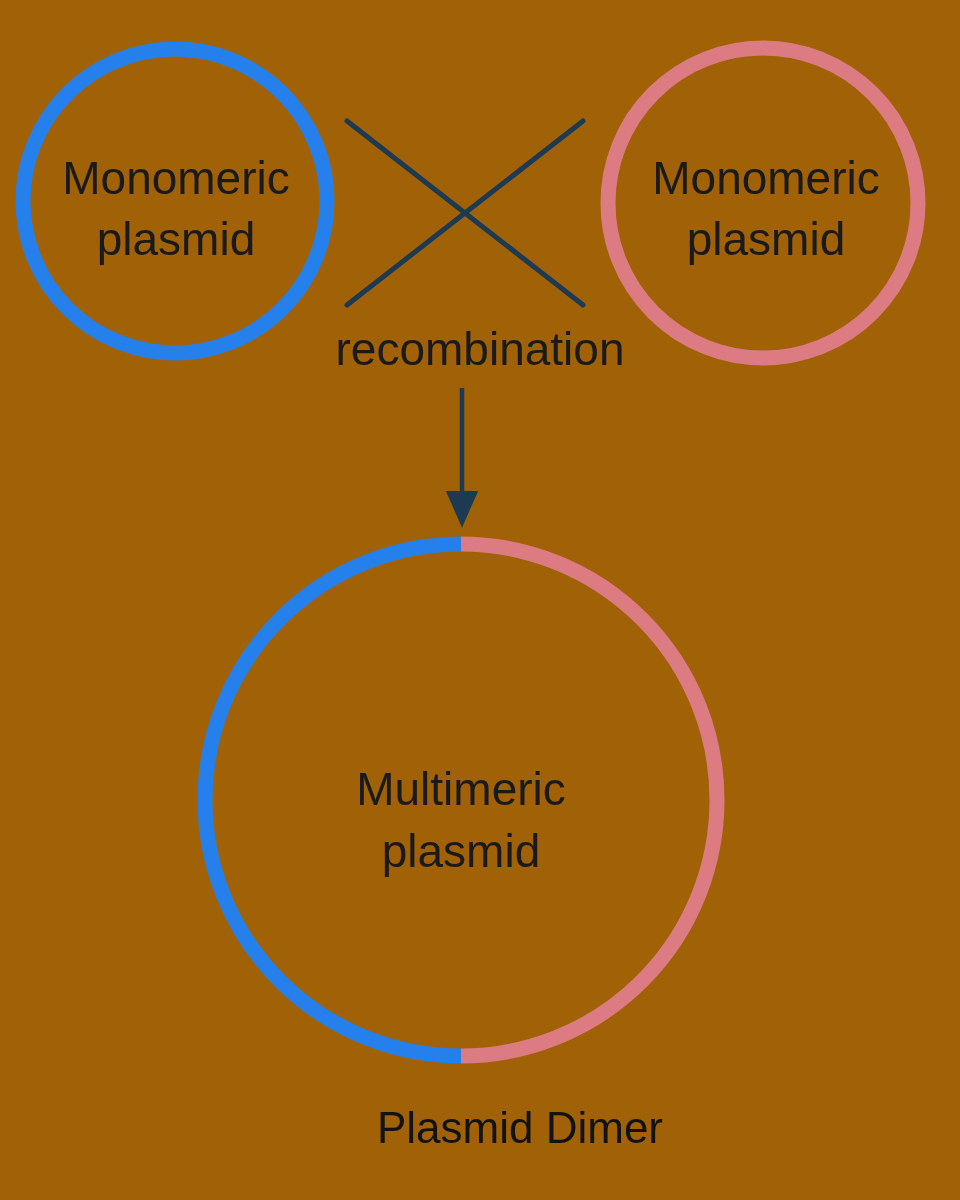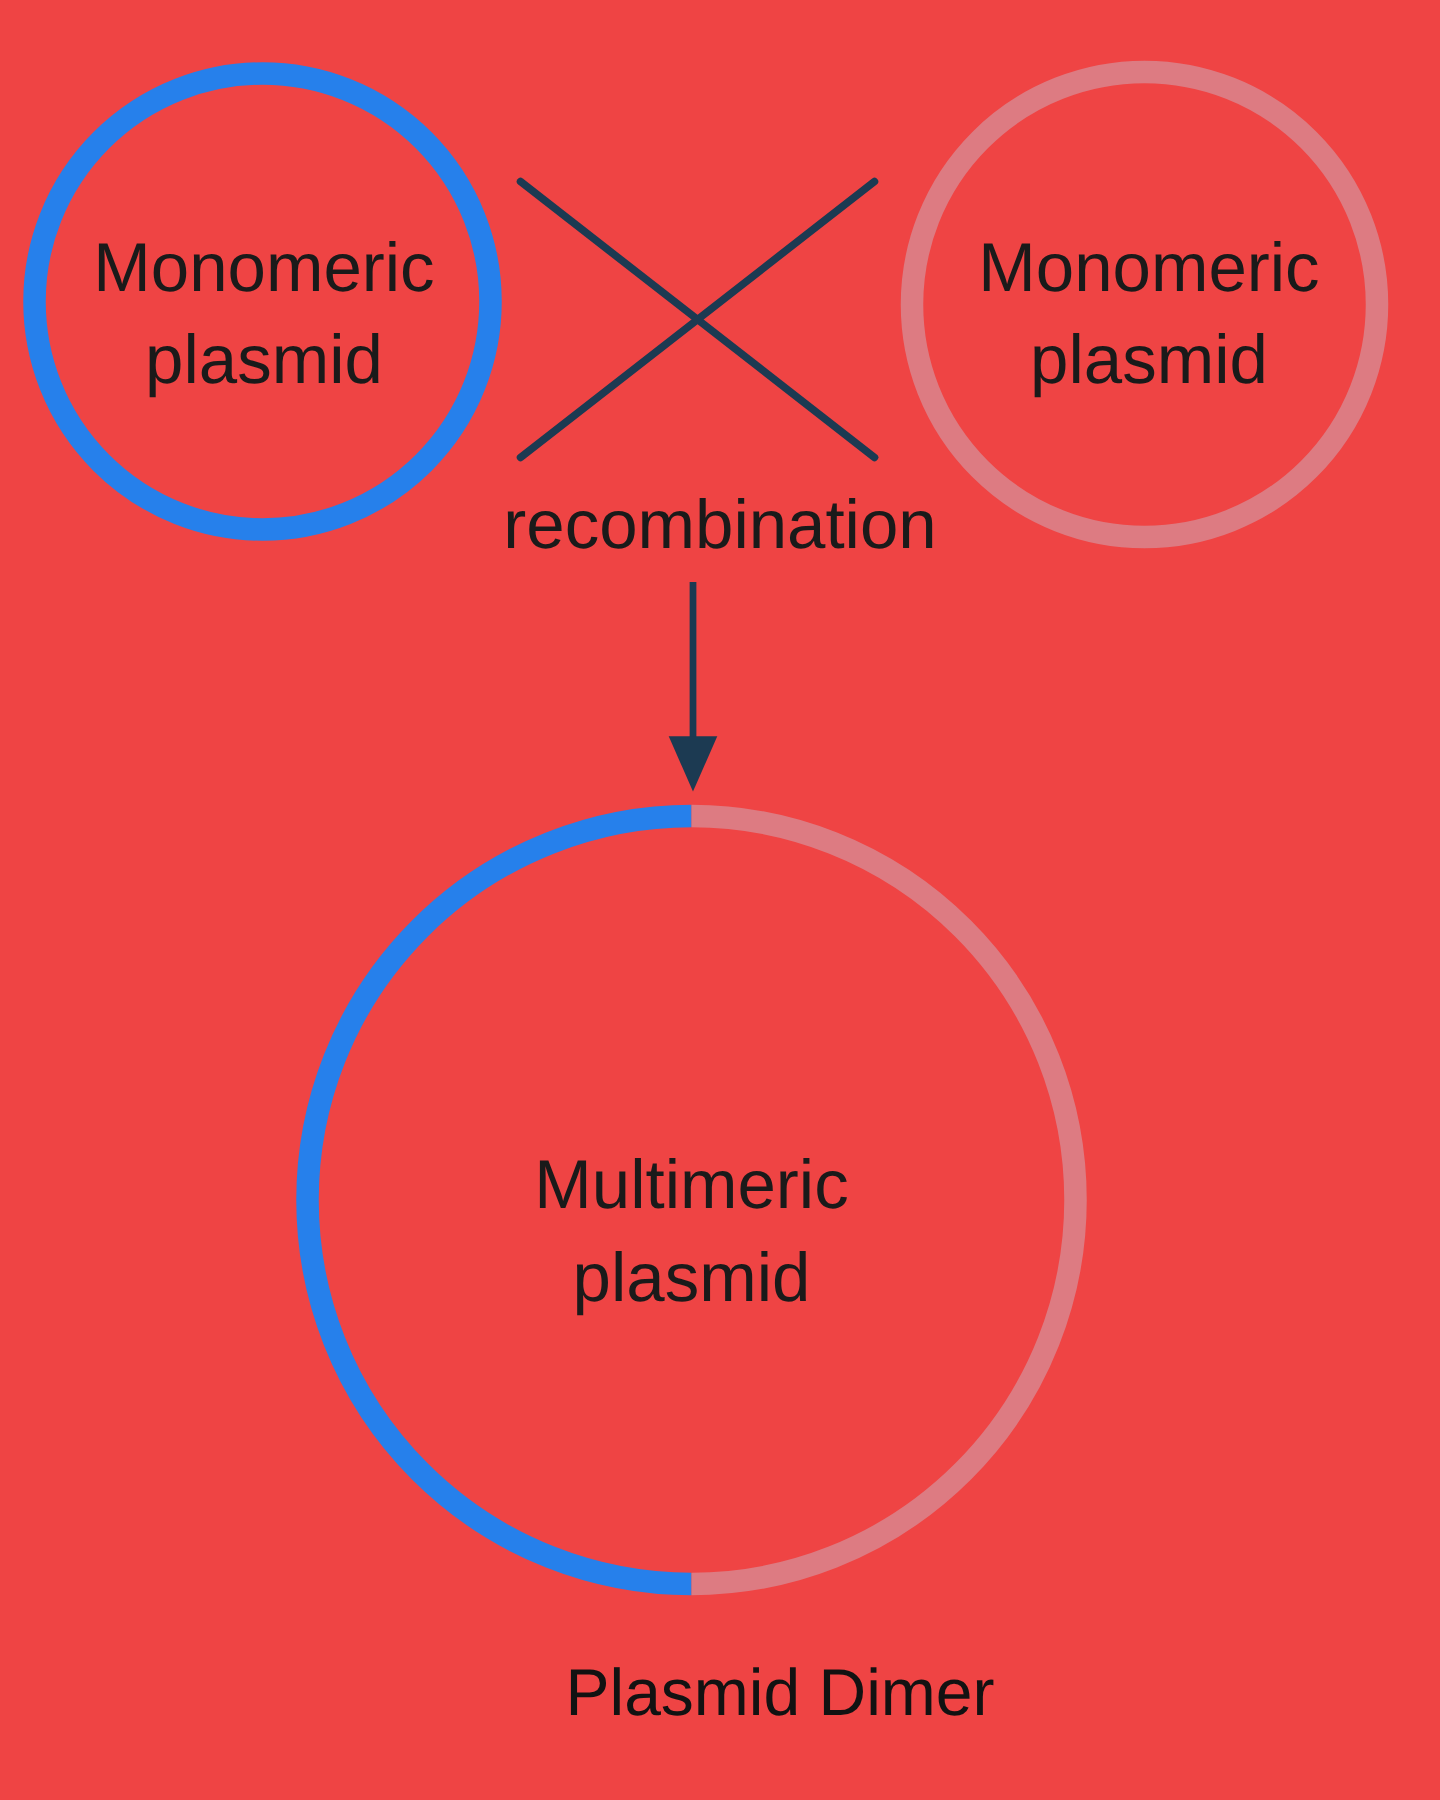--- a/index.html
+++ b/index.html
@@ -43,21 +43,21 @@
   .caption-label {
     font-family: "Liberation Sans", sans-serif;
     font-size: 44px;
     fill: #121212;
     text-anchor: middle;
   }
 </style>
 </head>
 <body style="background: rgb(255, 255, 255);">
 
-<div id="diagram-root" style="background: #ef4444;">
+<div id="diagram-root" style="background: #a16207;">
   <svg id="diagram-svg" viewBox="0 0 960 1200" xmlns="http://www.w3.org/2000/svg">
 
     <defs>
       <marker id="arrowhead" markerWidth="10" markerHeight="8" refX="5.6" refY="4" orient="auto" markerUnits="strokeWidth">
         <path d="M0,0.4 L8.2,4 L0,7.6 z" fill="#1C3A52"></path>
       </marker>
     </defs>
 
     <g>
       <circle cx="175" cy="201" r="152" fill="none" stroke-width="15" stroke="#2680EB"></circle>

